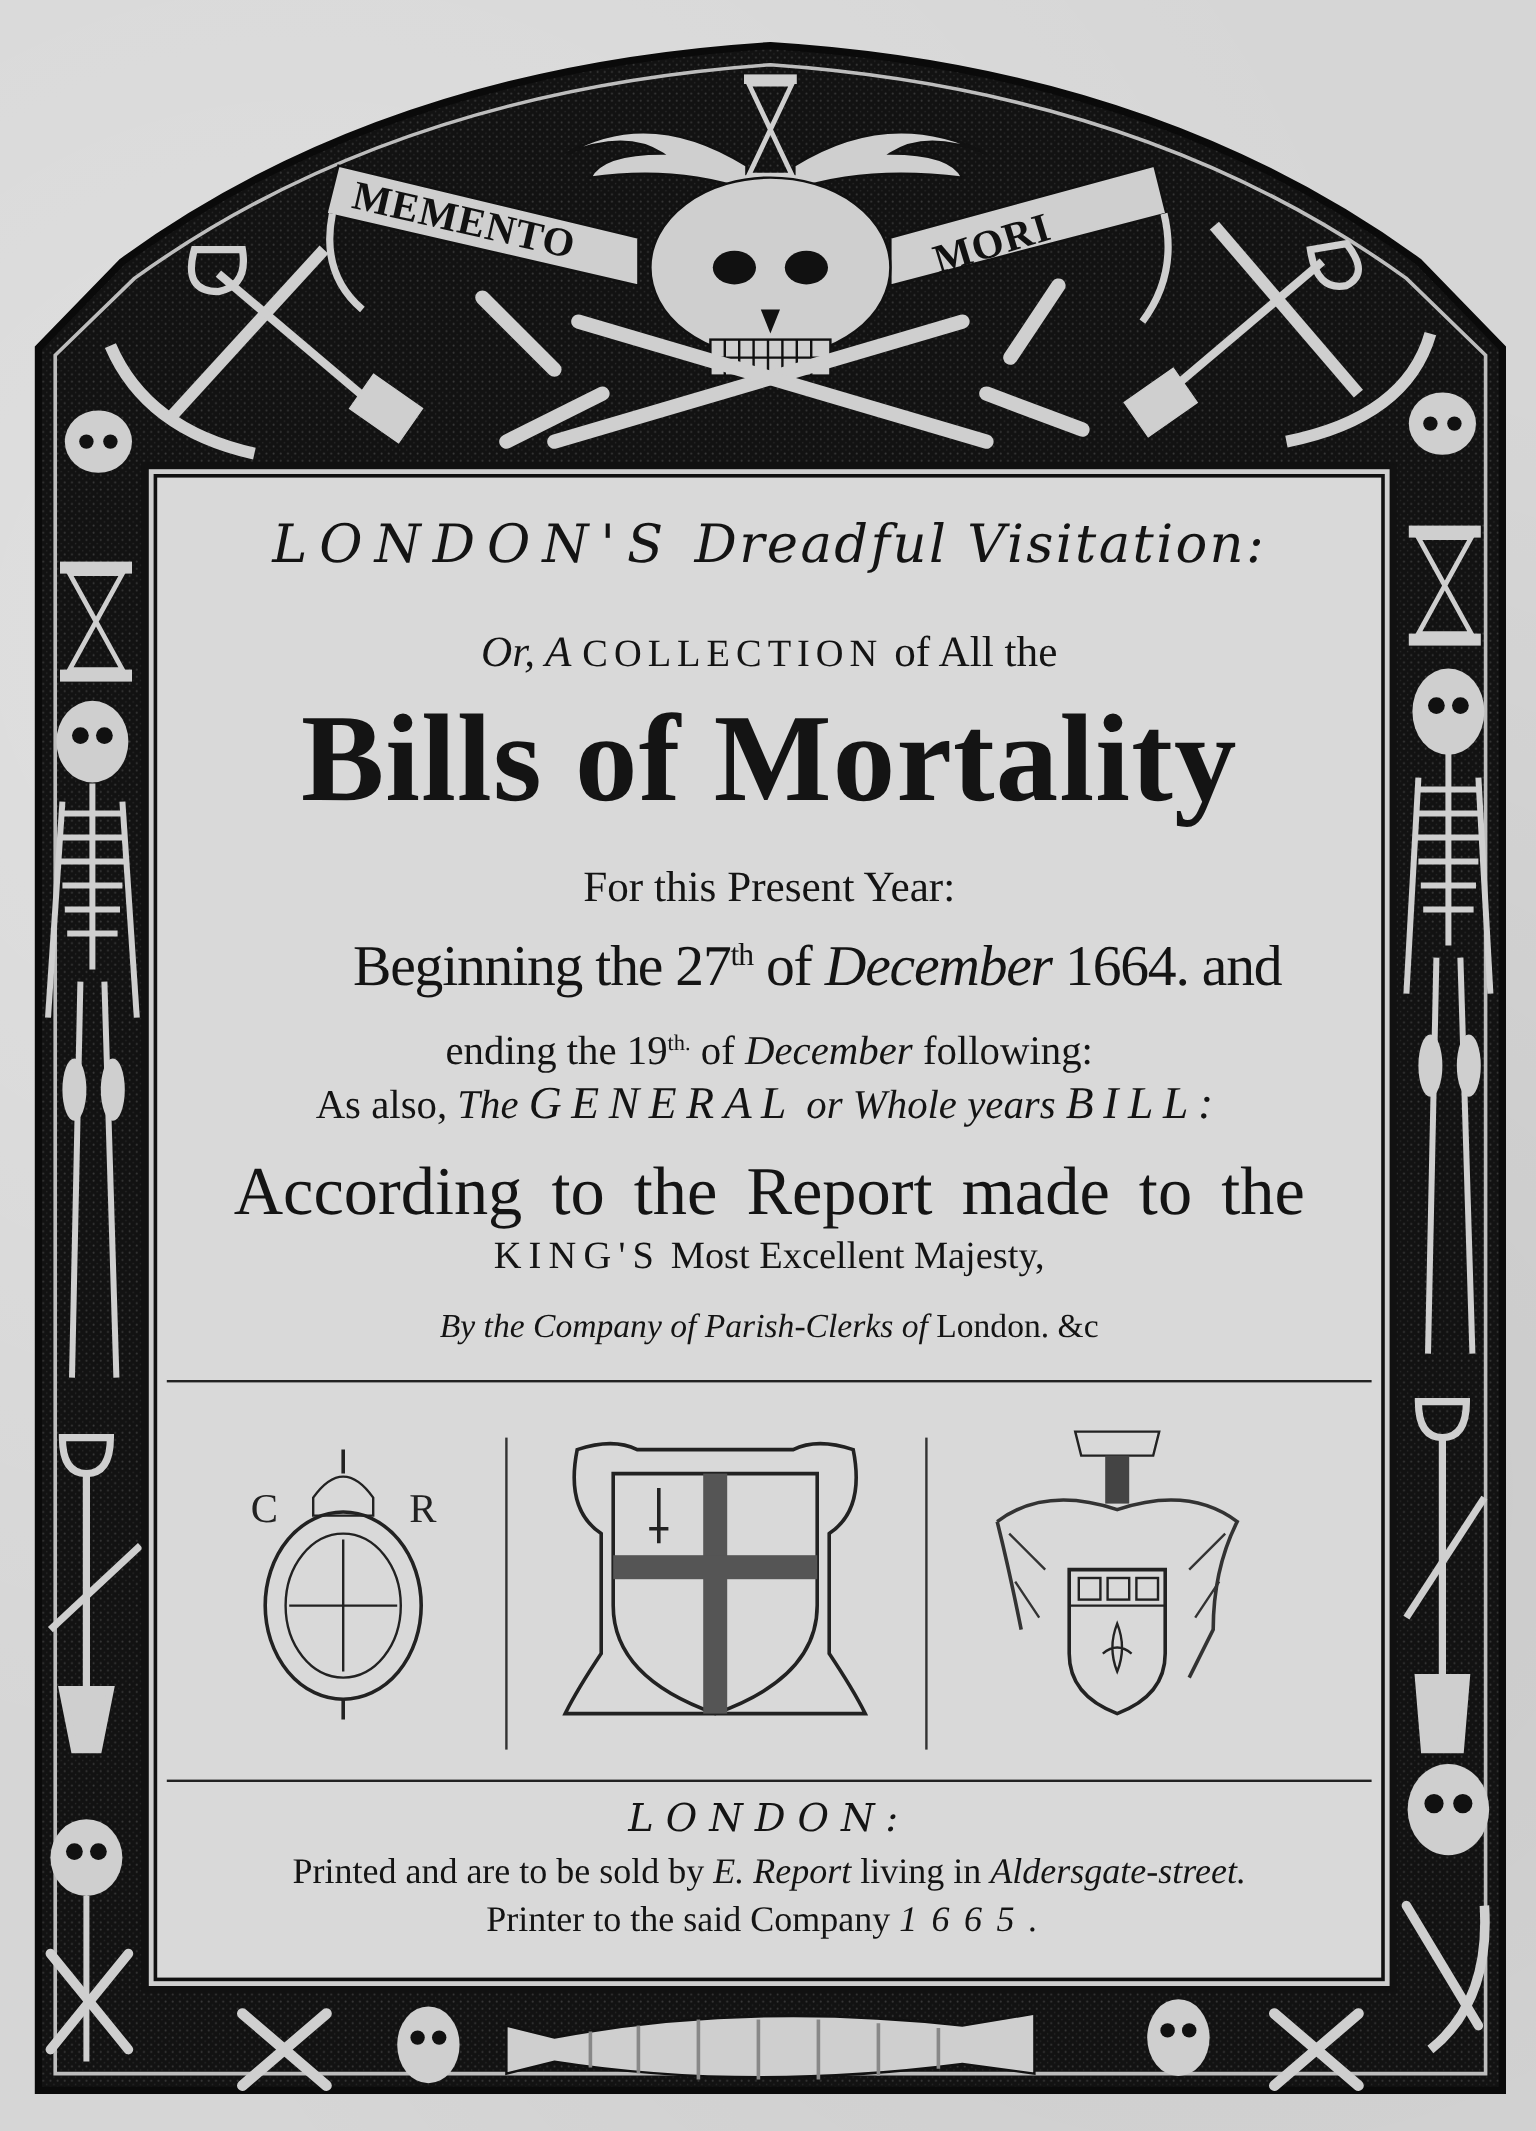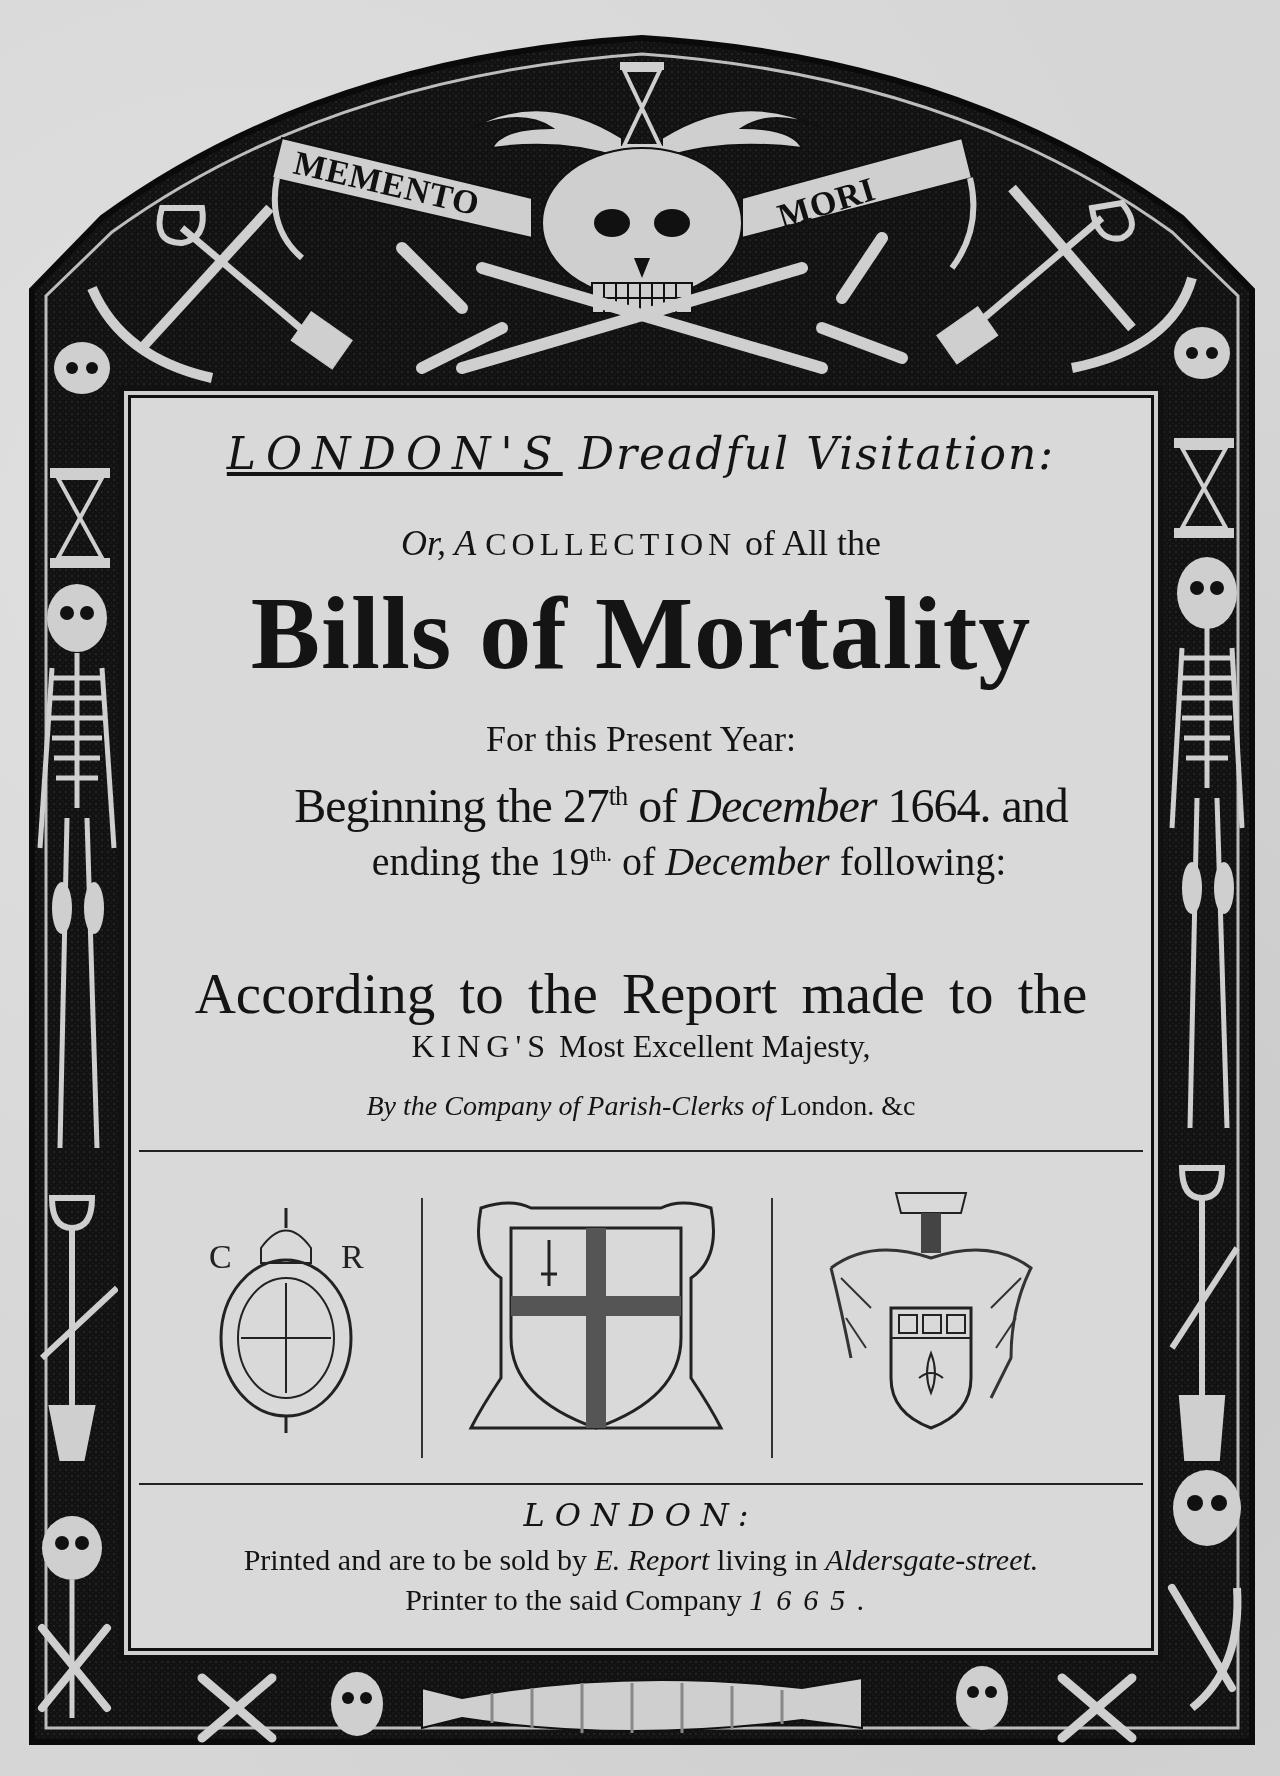--- a/index.html
+++ b/index.html
@@ -24,29 +24,29 @@
   
   .panel {
     position: absolute; left: 128px; top: 395px; width: 1020px; height: 1250px;
     background: #d9d9d9;
     border: 3px solid #111;
     box-shadow: 0 0 0 4px #cfcfcf, 0 0 0 10px #111;
     text-align: center;
   }
   .line { position: absolute; left: 0; width: 100%; text-align: center; white-space: nowrap; }
   .title-1 { top: 30px; font-family: "DejaVu Serif", serif; font-style: italic; font-size: 44px; letter-spacing: 2px; }
-  .title-1 .caps { letter-spacing: 10px; text-decoration: underline; }
+  .title-1 .caps { letter-spacing: 10px; }
   .title-2 { top: 112px; font-family: "Liberation Serif", serif; font-size: 36px; margin-top: 12px; }
   .title-2 .sc { letter-spacing: 5px; font-size: 32px; }
   .title-main { top: 175px; font-family: "Liberation Serif", serif; font-size: 104px; font-weight: bold; letter-spacing: 1px; }
   .title-4 { top: 320px; font-family: "Liberation Serif", serif; font-size: 36px; }
   .title-5 { top: 380px; font-family: "Liberation Serif", serif; font-size: 48px; letter-spacing: -1px; margin-left: 40px; }
   .title-5 sup, .title-6 sup { font-size: 0.55em; }
   .title-5 .it, .title-6 .it, .title-7 .it, .title-9 .it { font-style: italic; }
-  .title-6 { top: 440px; font-family: "Liberation Serif", serif; font-size: 40px; padding-left: 48px; }
+  .title-6 { top: 460px; font-family: "Liberation Serif", serif; font-size: 34px; }
   .title-7 { top: 500px; font-family: "Liberation Serif", serif; font-size: 34px; }
   .title-7 .spaced { letter-spacing: 8px; font-style: italic; font-size: 38px; }
   .title-8 { top: 563px; font-family: "Liberation Serif", serif; font-size: 57px; word-spacing: 10px; }
   .title-9 { top: 630px; font-family: "Liberation Serif", serif; font-size: 32px; }
   .title-9 .sc { letter-spacing: 6px; }
   .title-10 { top: 692px; font-family: "Liberation Serif", serif; font-size: 28px; }
   .rule { position: absolute; left: 8px; right: 8px; height: 2px; background: #222; }
   .rule.r1 { top: 752px; }
   .rule.r2 { top: 1085px; }
   .vrule { position: absolute; top: 800px; height: 260px; width: 2px; background: #333; }
@@ -254,20 +254,27 @@
     <span>of</span>
     <span class="it">December</span>
     <span>1664. and</span>
   </div>
   <div class="line title-6">
     <span>ending the 19</span><sup>th.</sup>
     <span>of</span>
     <span class="it">December</span>
     <span>following:</span>
   </div>
+  <div class="line title-7">
+    <span>As also,</span>
+    <span class="it">The</span>
+    <span class="spaced">GENERAL</span>
+    <span class="it">or Whole years</span>
+    <span class="spaced">BILL:</span>
+  </div>
   <div class="line title-8">According to the Report made to the</div>
   <div class="line title-9">
     <span class="sc">KING'S</span>
     <span>Most Excellent Majesty,</span>
   </div>
   <div class="line title-10">
     <span style="font-style:italic">By the Company of Parish-Clerks of</span>
     <span>London. &amp;c</span>
   </div>
 

